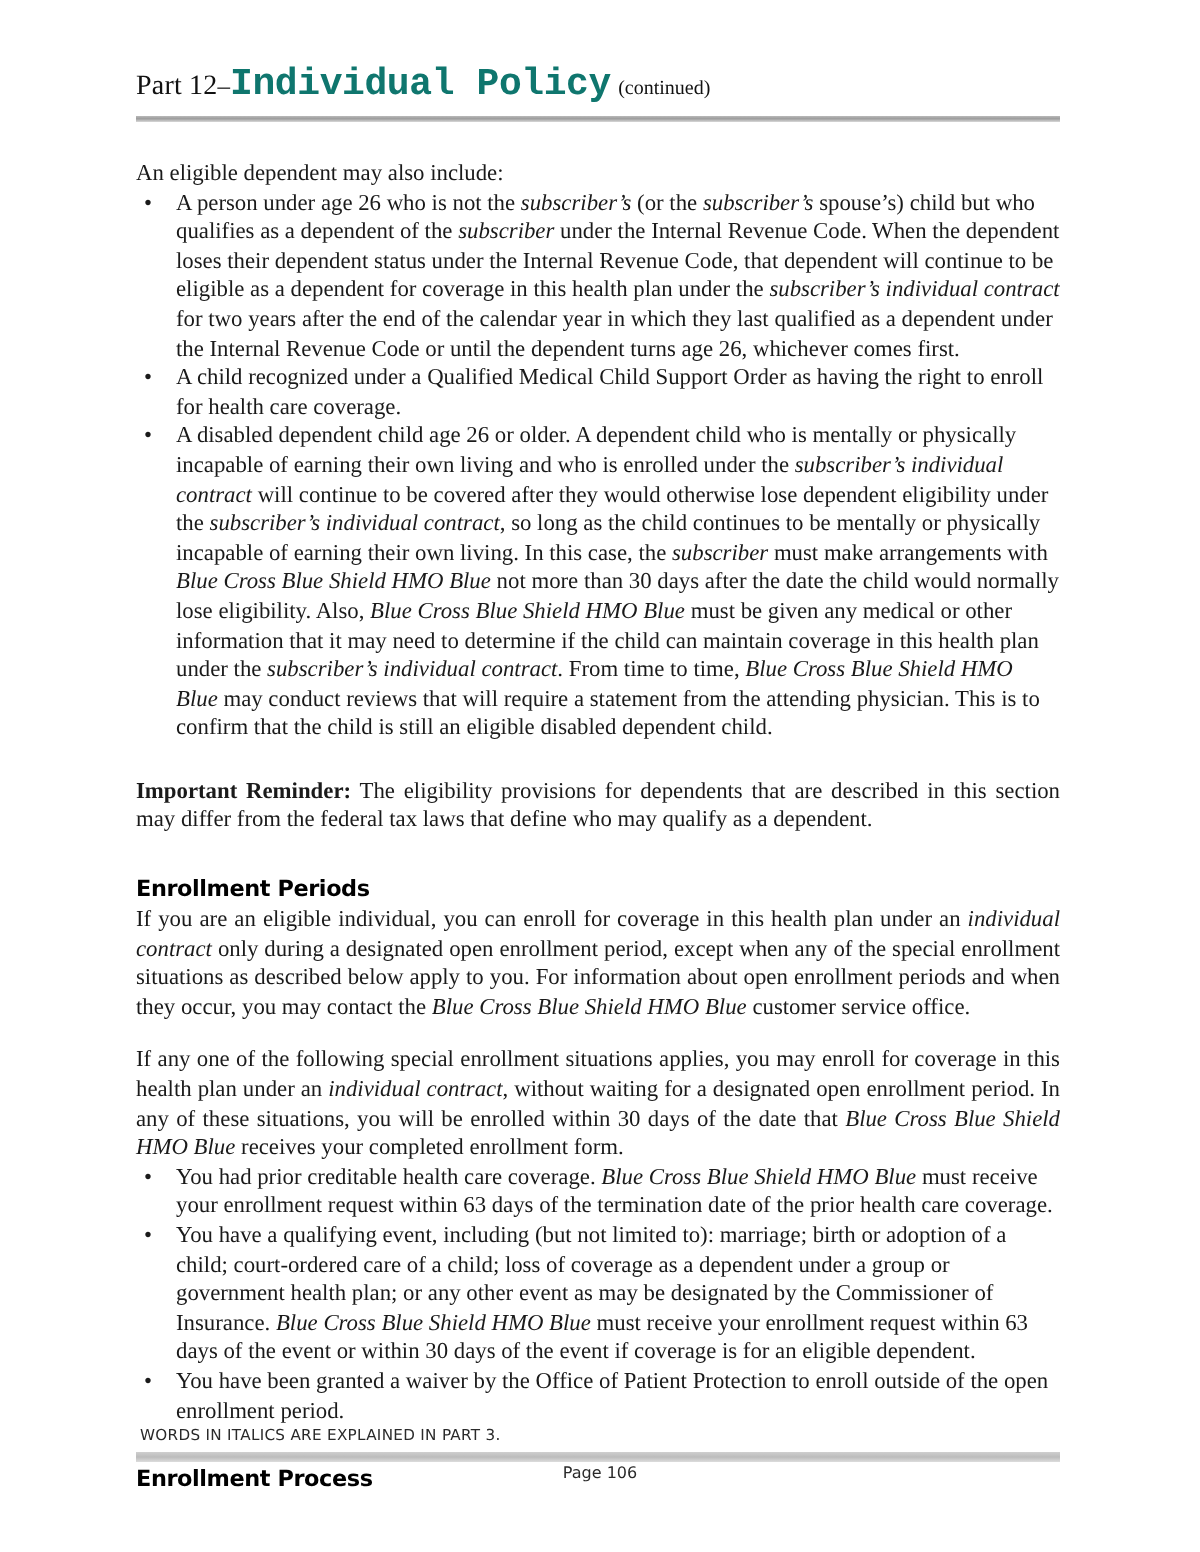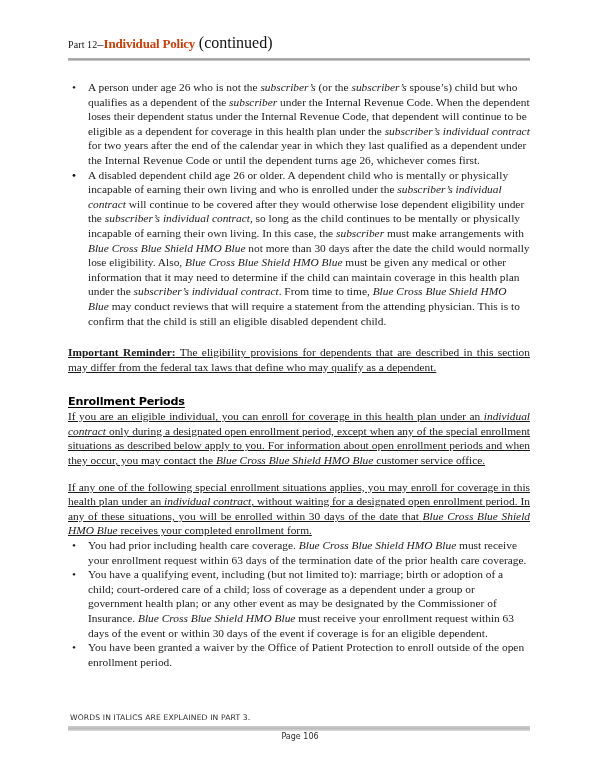--- a/index.html
+++ b/index.html
@@ -32,37 +32,37 @@
     width: 462px;
   }
   .header-line {
     font-size: 14.5px;
     line-height: 19px;
     white-space: nowrap;
     color: #111;
   }
   .hdr-part {
     font-family: "Liberation Serif", serif;
+    font-size: 14px;
+    letter-spacing: 0.1px;
+  }
+  .hdr-dash {
+    font-family: "Liberation Serif", serif;
+    font-size: 12.5px;
+  }
+  .hdr-title {
+    font-family: Liberation Mono, monospace;
+    font-weight: bold;
+    font-size: 19px;
+    letter-spacing: -0.2px;
+    color: #0f766e;
+  }
+  .hdr-cont {
+    font-family: "Liberation Serif", serif;
     font-size: 10px;
-    letter-spacing: 0.1px;
-  }
-  .hdr-dash {
-    font-family: "Liberation Serif", serif;
-    font-size: 12.5px;
-  }
-  .hdr-title {
-    font-family: Liberation Serif, serif;
-    font-weight: bold;
-    font-size: 13px;
-    letter-spacing: -0.2px;
-    color: #c2410c;
-  }
-  .hdr-cont {
-    font-family: "Liberation Serif", serif;
-    font-size: 16px;
   }
   .header-rule {
     position: absolute;
     left: 68px;
     top: 58px;
     width: 462px;
     height: 2.5px;
     background: linear-gradient(to bottom, #b9b9b9 0%, #9d9d9d 45%, #d8d8d8 100%);
   }
 
@@ -75,21 +75,20 @@
   }
 
   p.para {
     margin: 0;
     font-size: 11.4px;
     line-height: 14.6px;
     text-align: left;
   }
   p.just {
     text-align: justify;
-    text-decoration: underline;
   }
   .gap-md { height: 12px; }
   .gap-lg { height: 17px; }
 
   ul.bullets {
     margin: 0;
     padding: 0;
     list-style: none;
   }
   ul.bullets li {
@@ -109,21 +108,20 @@
   }
 
   i, .ital { font-style: italic; }
   b, .bold { font-weight: bold; }
 
   .sec-head-sans {
     font-family: "DejaVu Sans", sans-serif;
     font-weight: bold;
     font-size: 11.2px;
     line-height: 15px;
-    text-decoration: underline;
     text-underline-offset: 2px;
     letter-spacing: -0.2px;
     color: #000;
     display: inline-block;
   }
   .sec-head-serif {
     font-family: "Liberation Serif", serif;
     font-weight: bold;
     font-size: 11.6px;
     line-height: 14.6px;
@@ -167,50 +165,54 @@
 
   <div class="header">
     <div class="header-line">
       <span class="hdr-part">Part 12</span><span class="hdr-dash">–</span><span class="hdr-title">Individual Policy</span> <span class="hdr-cont">(continued)</span>
     </div>
   </div>
   <div class="header-rule"></div>
 
   <div class="content">
 
+    <p class="para">An eligible dependent may also include:</p>
 
     <ul class="bullets" id="bullets-1">
         <li><span class="bullet-dot">•</span><span><span>A person under age 26 who is not the </span><i>subscriber’s</i><span> (or the </span><i>subscriber’s</i><span> spouse’s) child but who qualifies as a dependent of the </span><i>subscriber</i><span> under the Internal Revenue Code. When the dependent loses their dependent status under the Internal Revenue Code, that dependent will continue to be eligible as a dependent for coverage in this health plan under the </span><i>subscriber’s individual contract</i><span> for two years after the end of the calendar year in which they last qualified as a dependent under the Internal Revenue Code or until the dependent turns age 26, whichever comes first.</span></span></li>
-        <li><span class="bullet-dot">•</span></li>
+        <li><span class="bullet-dot">•</span><span><span>A child recognized under a Qualified Medical Child Support Order as having the right to enroll for health care coverage.</span></span></li>
         <li><span class="bullet-dot">•</span><span><span>A disabled dependent child age 26 or older. A dependent child who is mentally or physically incapable of earning their own living and who is enrolled under the </span><i>subscriber’s individual contract</i><span> will continue to be covered after they would otherwise lose dependent eligibility under the </span><i>subscriber’s individual contract</i><span>, so long as the child continues to be mentally or physically incapable of earning their own living. In this case, the </span><i>subscriber</i><span> must make arrangements with </span><i>Blue Cross Blue Shield HMO Blue</i><span> not more than 30 days after the date the child would normally lose eligibility. Also, </span><i>Blue Cross Blue Shield HMO Blue</i><span> must be given any medical or other information that it may need to determine if the child can maintain coverage in this health plan under the </span><i>subscriber’s individual contract</i><span>. From time to time, </span><i>Blue Cross Blue Shield HMO Blue</i><span> may conduct reviews that will require a statement from the attending physician. This is to confirm that the child is still an eligible disabled dependent child.</span></span></li>
       </ul>
 
     <div class="gap-lg"></div>
 
     <p class="para just" id="important-reminder"><b>Important Reminder:</b><span> The eligibility provisions for dependents that are described in this section may differ from the federal tax laws that define who may qualify as a dependent.</span></p>
 
     <div class="gap-lg"></div>
 
     <div>
       <span class="sec-head-sans">Enrollment Periods</span>
     </div>
     <p class="para just" id="open-enrollment-paragraph"><span>If you are an eligible individual, you can enroll for coverage in this health plan under an </span><i>individual contract</i><span> only during a designated open enrollment period, except when any of the special enrollment situations as described below apply to you. For information about open enrollment periods and when they occur, you may contact the </span><i>Blue Cross Blue Shield HMO Blue</i><span> customer service office.</span></p>
 
     <div class="gap-md"></div>
 
     <p class="para just" id="special-enrollment-paragraph"><span>If any one of the following special enrollment situations applies, you may enroll for coverage in this health plan under an </span><i>individual contract</i><span>, without waiting for a designated open enrollment period. In any of these situations, you will be enrolled within 30 days of the date that </span><i>Blue Cross Blue Shield HMO Blue</i><span> receives your completed enrollment form.</span></p>
 
     <ul class="bullets" id="bullets-2">
-        <li><span class="bullet-dot">•</span><span><span>You had prior including health care coverage. </span><i>Blue Cross Blue Shield HMO Blue</i><span> must receive your enrollment request within 63 days of the termination date of the prior health care coverage.</span></span></li>
+        <li><span class="bullet-dot">•</span><span><span>You had prior creditable health care coverage. </span><i>Blue Cross Blue Shield HMO Blue</i><span> must receive your enrollment request within 63 days of the termination date of the prior health care coverage.</span></span></li>
         <li><span class="bullet-dot">•</span><span><span>You have a qualifying event, including (but not limited to): marriage; birth or adoption of a child; court-ordered care of a child; loss of coverage as a dependent under a group or government health plan; or any other event as may be designated by the Commissioner of Insurance. </span><i>Blue Cross Blue Shield HMO Blue</i><span> must receive your enrollment request within 63 days of the event or within 30 days of the event if coverage is for an eligible dependent.</span></span></li>
         <li><span class="bullet-dot">•</span><span><span>You have been granted a waiver by the Office of Patient Protection to enroll outside of the open enrollment period.</span></span></li>
       </ul>
 
     <div class="gap-lg"></div>
 
+    <div>
+      <span class="sec-head-sans">Enrollment Process</span>
+    </div>
 
   </div>
 
   <div class="footer-note">WORDS IN ITALICS ARE EXPLAINED IN PART 3.</div>
   <div class="footer-rule"></div>
   <div class="footer-page">Page 106</div>
 
 </div>
 
 </body></html>

